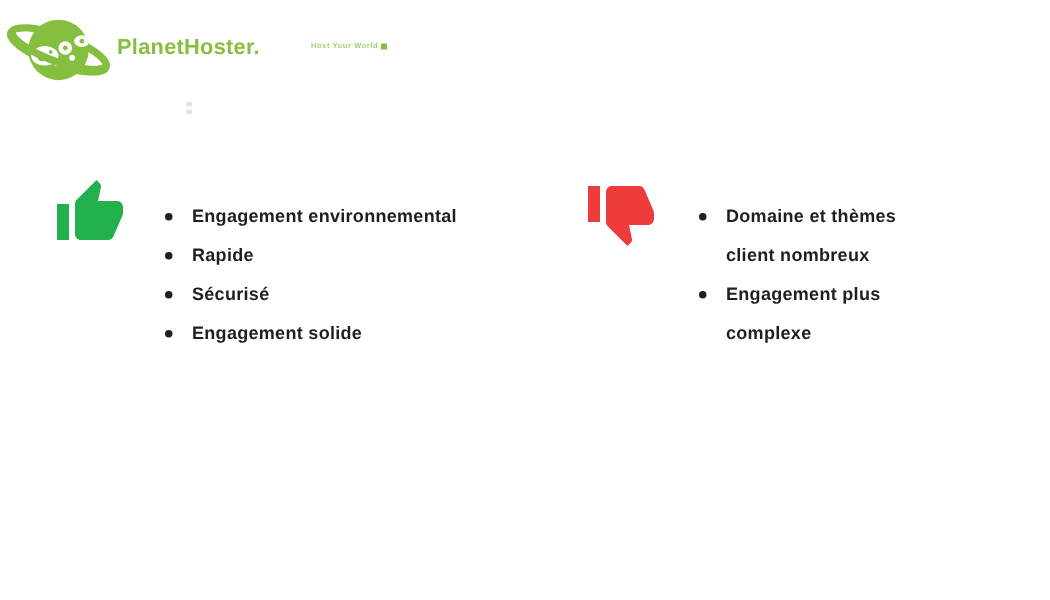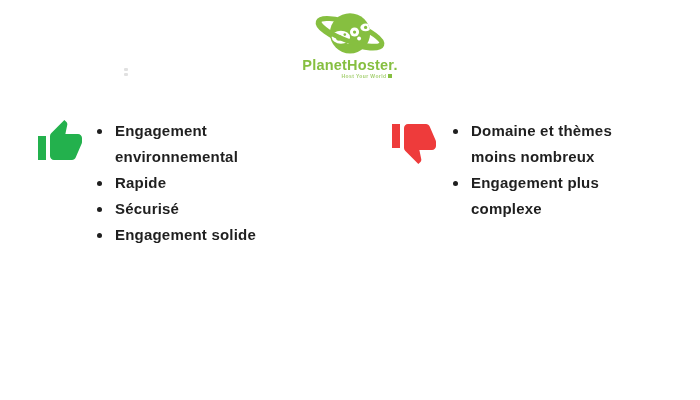--- a/index.html
+++ b/index.html
@@ -6,21 +6,21 @@
   body{
     width:700px;height:400px;position:relative;overflow:hidden;
     background:var(--bg,#ffffff);
     font-family:"Liberation Sans","DejaVu Sans",sans-serif;
     color:var(--text-color,#1f1f1f);
   }
 
   
   .logo{
     position:absolute;top:6px;left:0;right:0;
-    display:flex;flex-direction:column;align-items:center;
+    display:flex;flex-direction:row;align-items:center;
   }
   .logo-icon{width:78px;height:50px;color:var(--brand-green,#86bf40);}
   .brand{
     margin-top:1px;
     font-size:14.5px;font-weight:700;letter-spacing:.2px;
     color:var(--brand-green,#86bf40);
   }
   .tagline-row{
     align-self:center;margin-left:34px;margin-top:0;
     display:flex;align-items:center;gap:2px;
@@ -44,22 +44,22 @@
   
   .thumb{
     position:absolute;width:48px;height:48px;
   }
   .thumb svg{width:100%;height:100%;}
   .thumb-up{left:36px;top:118px;color:var(--thumb-green,#23b14d);}
   .thumb-down{left:390px;top:118px;color:var(--thumb-red,#ee3b3b);}
   .thumb-down svg{transform:scaleY(-1);}
 
   ul.points{
-    list-style:none;margin:0;padding:0;position:absolute;top:118px;
-    font-size:15px;line-height:26px;font-weight:700;letter-spacing:.2px;
+    list-style:none;margin:13px;padding:0;position:absolute;top:118px;
+    font-size:12px;line-height:26px;font-weight:700;letter-spacing:.2px;
   }
   ul.points li{position:relative;padding-left:25px;}
   ul.points li::before{
     content:"";position:absolute;left:7px;top:10.5px;
     width:5px;height:5px;border-radius:50%;background:currentColor;
   }
   .pros-list{left:90px;width:212px;}
   .cons-list{left:446px;width:172px;}
 </style>
 </head>
@@ -114,15 +114,15 @@
     <li>Sécurisé</li>
     <li>Engagement solide</li>
   </ul>
 
 <div class="thumb thumb-down">
   <svg viewBox="0 0 24 24" fill="currentColor" aria-hidden="true">
     <path d="M1 21h4V9H1v12zM23 10c0-1.1-.9-2-2-2h-6.31l.95-4.57.03-.32c0-.41-.17-.79-.44-1.06L14.17 1 7.58 7.59C7.22 7.95 7 8.45 7 9v10c0 1.1.9 2 2 2h9c.83 0 1.54-.5 1.84-1.22l3.02-7.05c.09-.23.14-.47.14-.73v-2z"></path>
   </svg>
 </div>
 <ul class="points cons-list">
-    <li>Domaine et thèmes moins nombreux</li>
+    <li>Domaine et thèmes client nombreux</li>
     <li>Engagement plus complexe</li>
   </ul>
 
 </body></html>

